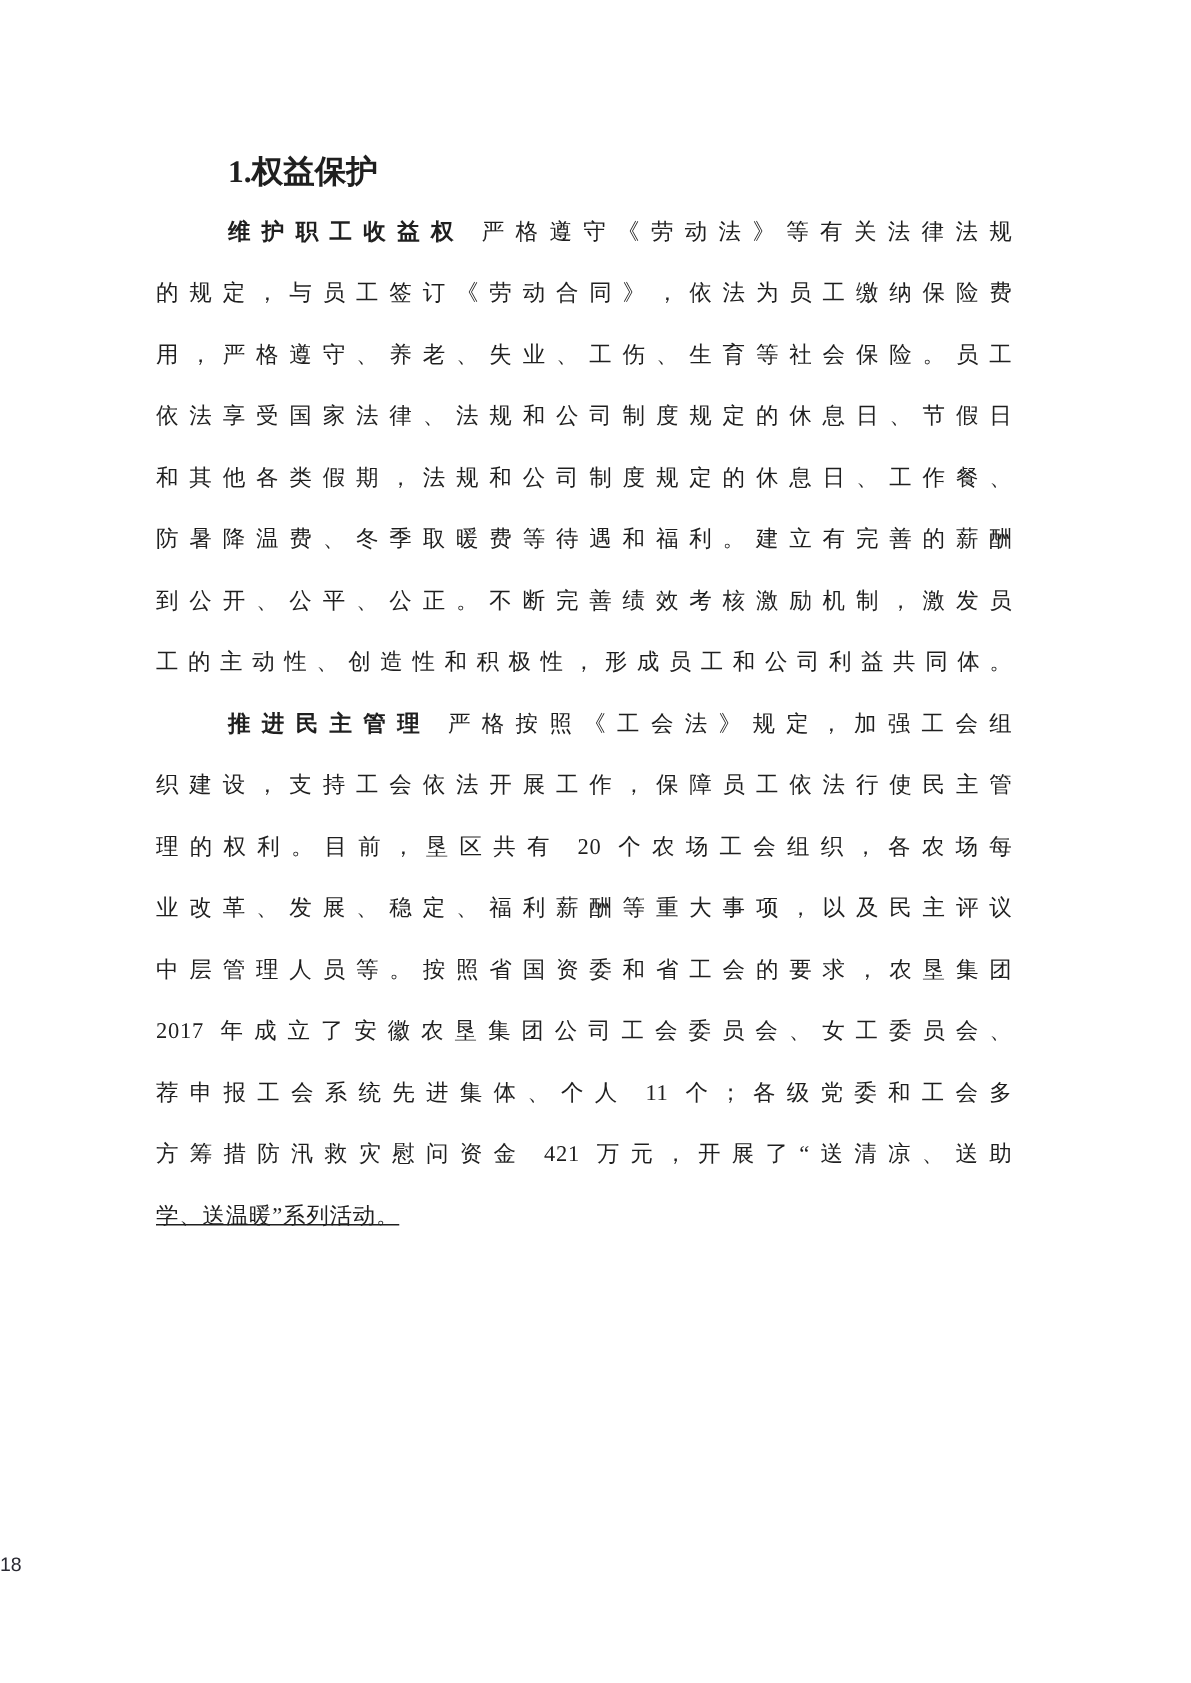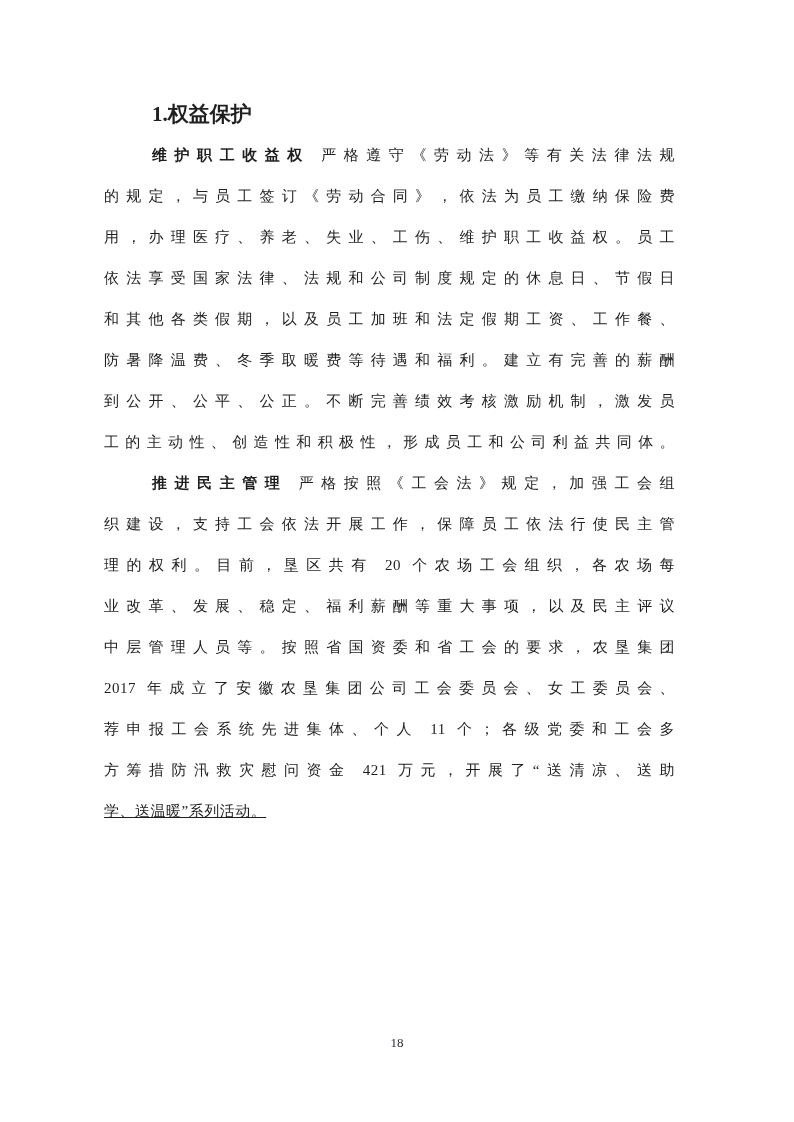--- a/index.html
+++ b/index.html
@@ -52,40 +52,40 @@
   .lead {
     font-weight: bold;
   }
   .page-number {
     position: absolute;
     top: 1034px;
     left: 0;
     width: 100%;
     height: 18px;
     line-height: 18px;
-    text-align: center;
+    text-align: left;
     font-size: 13px;
     color: #2a2a33;
-    font-family: Liberation Serif, serif;
+    font-family: Liberation Sans, sans-serif;
   }
 </style>
 </head>
 <body>
 
 <div class="page">
   <div class="content">
 
     <div class="heading">1.权益保护</div>
 
     <div>
       <div class="line first"><span class="lead">维护职工收益权</span><span> 严格遵守《劳动法》等有关法律法规</span></div>
       <div class="line">的规定，与员工签订《劳动合同》，依法为员工缴纳保险费</div>
-      <div class="line">用，办理医疗、养老、失业、工伤、维护职工收益权。员工</div>
+      <div class="line">用，严格遵守、养老、失业、工伤、生育等社会保险。员工</div>
       <div class="line">依法享受国家法律、法规和公司制度规定的休息日、节假日</div>
-      <div class="line">和其他各类假期，以及员工加班和法定假期工资、工作餐、</div>
+      <div class="line">和其他各类假期，法规和公司制度规定的休息日、工作餐、</div>
       <div class="line">防暑降温费、冬季取暖费等待遇和福利。建立有完善的薪酬</div>
       <div class="line">到公开、公平、公正。不断完善绩效考核激励机制，激发员</div>
       <div class="line">工的主动性、创造性和积极性，形成员工和公司利益共同体。</div>
     </div>
 
     <div>
       <div class="line first"><span class="lead">推进民主管理</span><span> 严格按照《工会法》规定，加强工会组</span></div>
       <div class="line">织建设，支持工会依法开展工作，保障员工依法行使民主管</div>
       <div class="line">理的权利。目前，垦区共有 20 个农场工会组织，各农场每</div>
       <div class="line">业改革、发展、稳定、福利薪酬等重大事项，以及民主评议</div>

